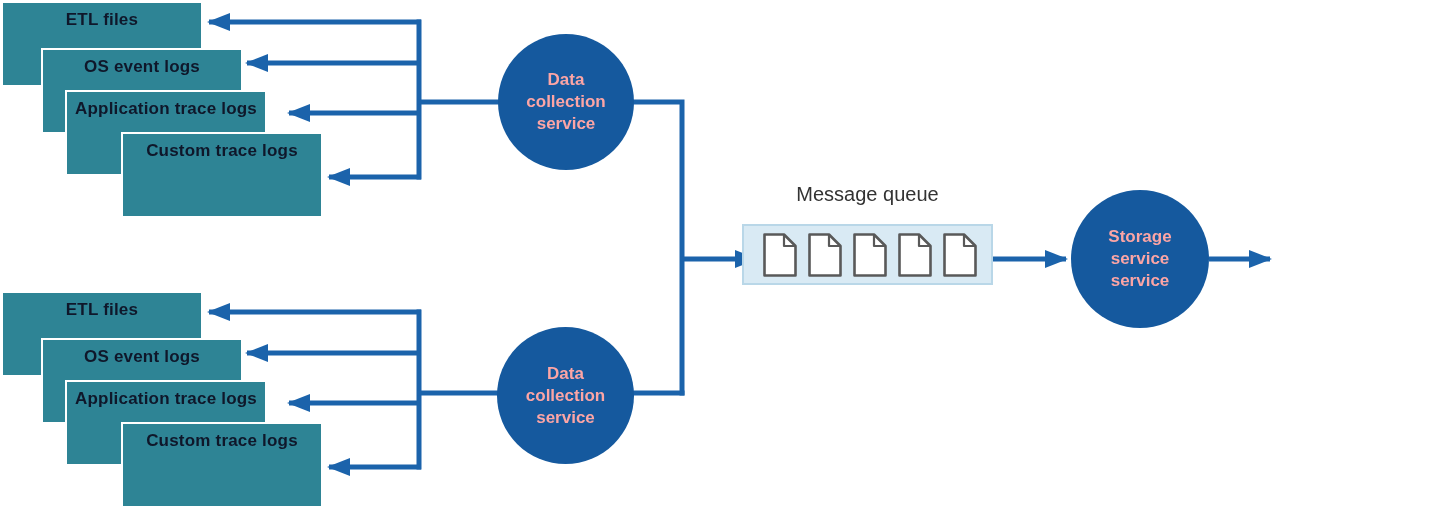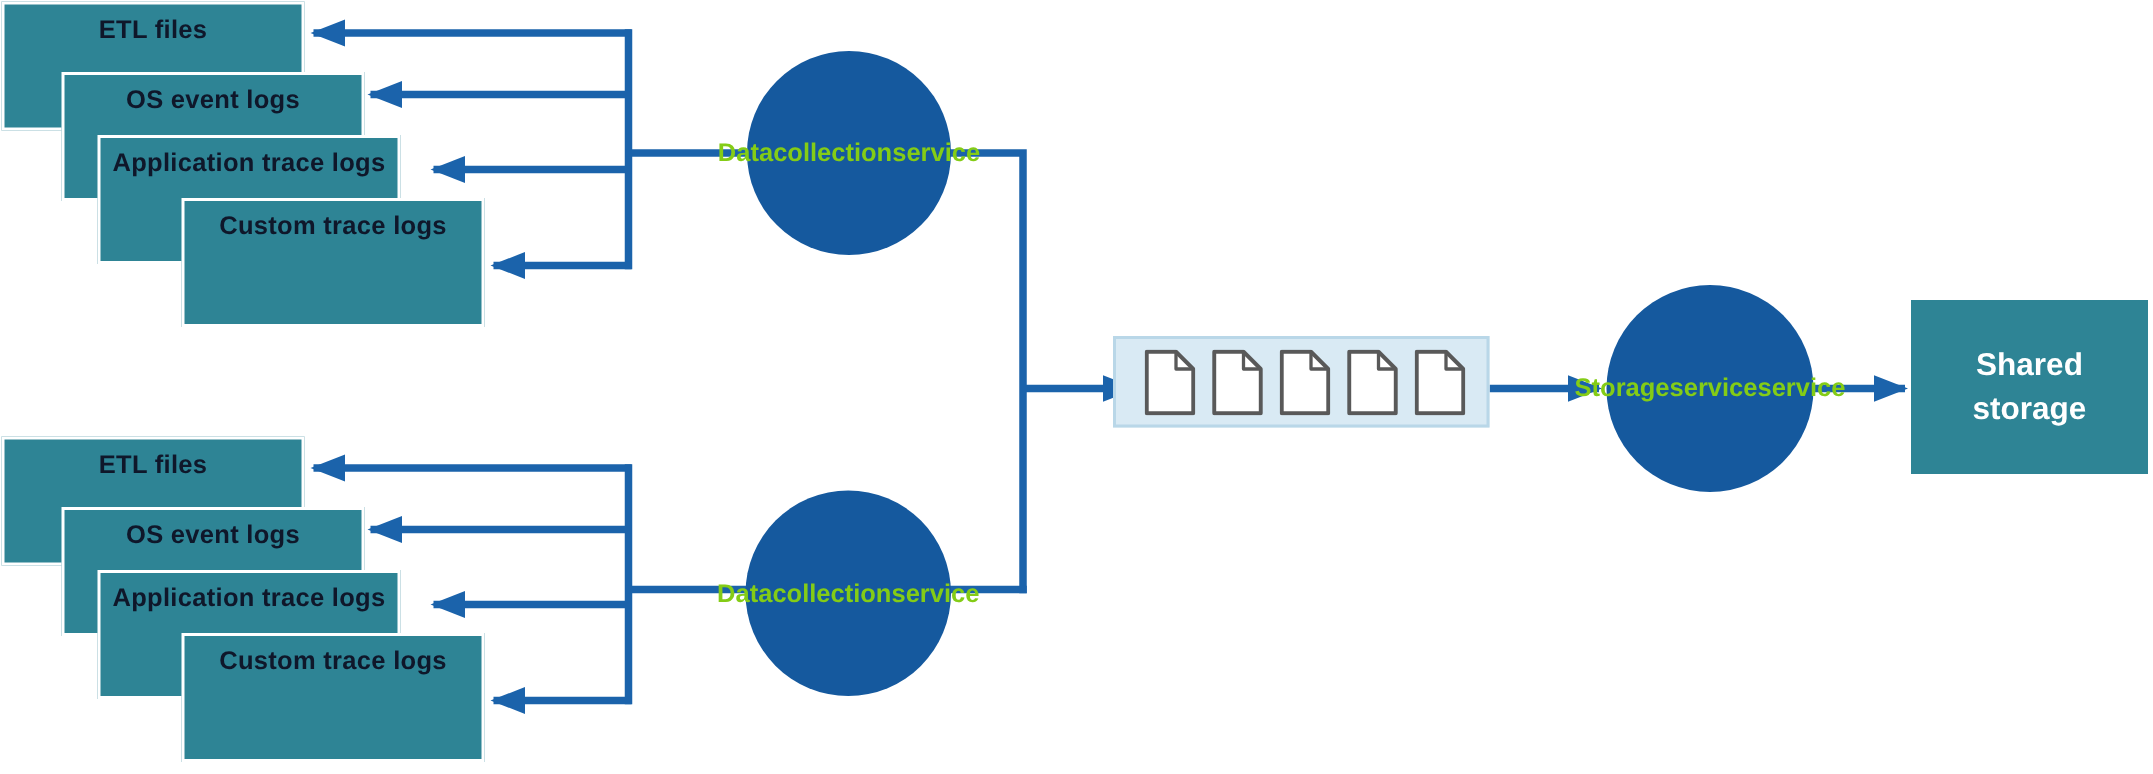--- a/index.html
+++ b/index.html
@@ -40,23 +40,23 @@
   }
   .b0 { left: 1px;   top: 1px;   }
   .b1 { left: 41px;  top: 48px;  }
   .b2 { left: 65px;  top: 90px;  }
   .b3 { left: 121px; top: 132px; }
   
   .service-circle {
     position: absolute;
     border-radius: 50%;
     background: #15599E;
-    color: #84cc16;
+    color: #fca5a5;
     display: flex;
-    flex-direction: row;
+    flex-direction: column;
     align-items: center;
     justify-content: center;
     text-align: center;
     font-size: 17px;
     font-weight: 600;
     line-height: 22px;
   }
   .dcs-a { left: 498px; top: 34px;  width: 136px; height: 136px; }
   .dcs-b { left: 497px; top: 327px; width: 137px; height: 137px; }
   .sws   { left: 1071px; top: 190px; width: 138px; height: 138px; }
@@ -177,20 +177,21 @@
     <span>Data</span>
     <span>collection</span>
     <span>service</span>
   </div>
   <div class="service-circle dcs-b">
     <span>Data</span>
     <span>collection</span>
     <span>service</span>
   </div>
 
+  <div class="queue-label">Message queue</div>
   <div class="queue-box">
     <span style="display:flex;gap:11px;">
         <svg class="doc" width="34" height="44" viewBox="0 0 34 44" xmlns="http://www.w3.org/2000/svg">
           <path d="M1.5 1.5 H21 L32.5 13 V42.5 H1.5 Z" fill="#ffffff" stroke="#595959" stroke-width="2.6" stroke-linejoin="round"></path>
           <path d="M21 1.5 V13 H32.5" fill="none" stroke="#595959" stroke-width="2.2" stroke-linejoin="round"></path>
         </svg>
         <svg class="doc" width="34" height="44" viewBox="0 0 34 44" xmlns="http://www.w3.org/2000/svg">
           <path d="M1.5 1.5 H21 L32.5 13 V42.5 H1.5 Z" fill="#ffffff" stroke="#595959" stroke-width="2.6" stroke-linejoin="round"></path>
           <path d="M21 1.5 V13 H32.5" fill="none" stroke="#595959" stroke-width="2.2" stroke-linejoin="round"></path>
         </svg>
@@ -208,18 +209,14 @@
         </svg>
       </span>
   </div>
 
   <div class="service-circle sws">
     <span>Storage</span>
     <span>service</span>
     <span>service</span>
   </div>
 
-  <div class="shared-storage">
-    <span>Shared</span>
-    <span>storage</span>
-  </div>
 
 </div>
 
 </body></html>

